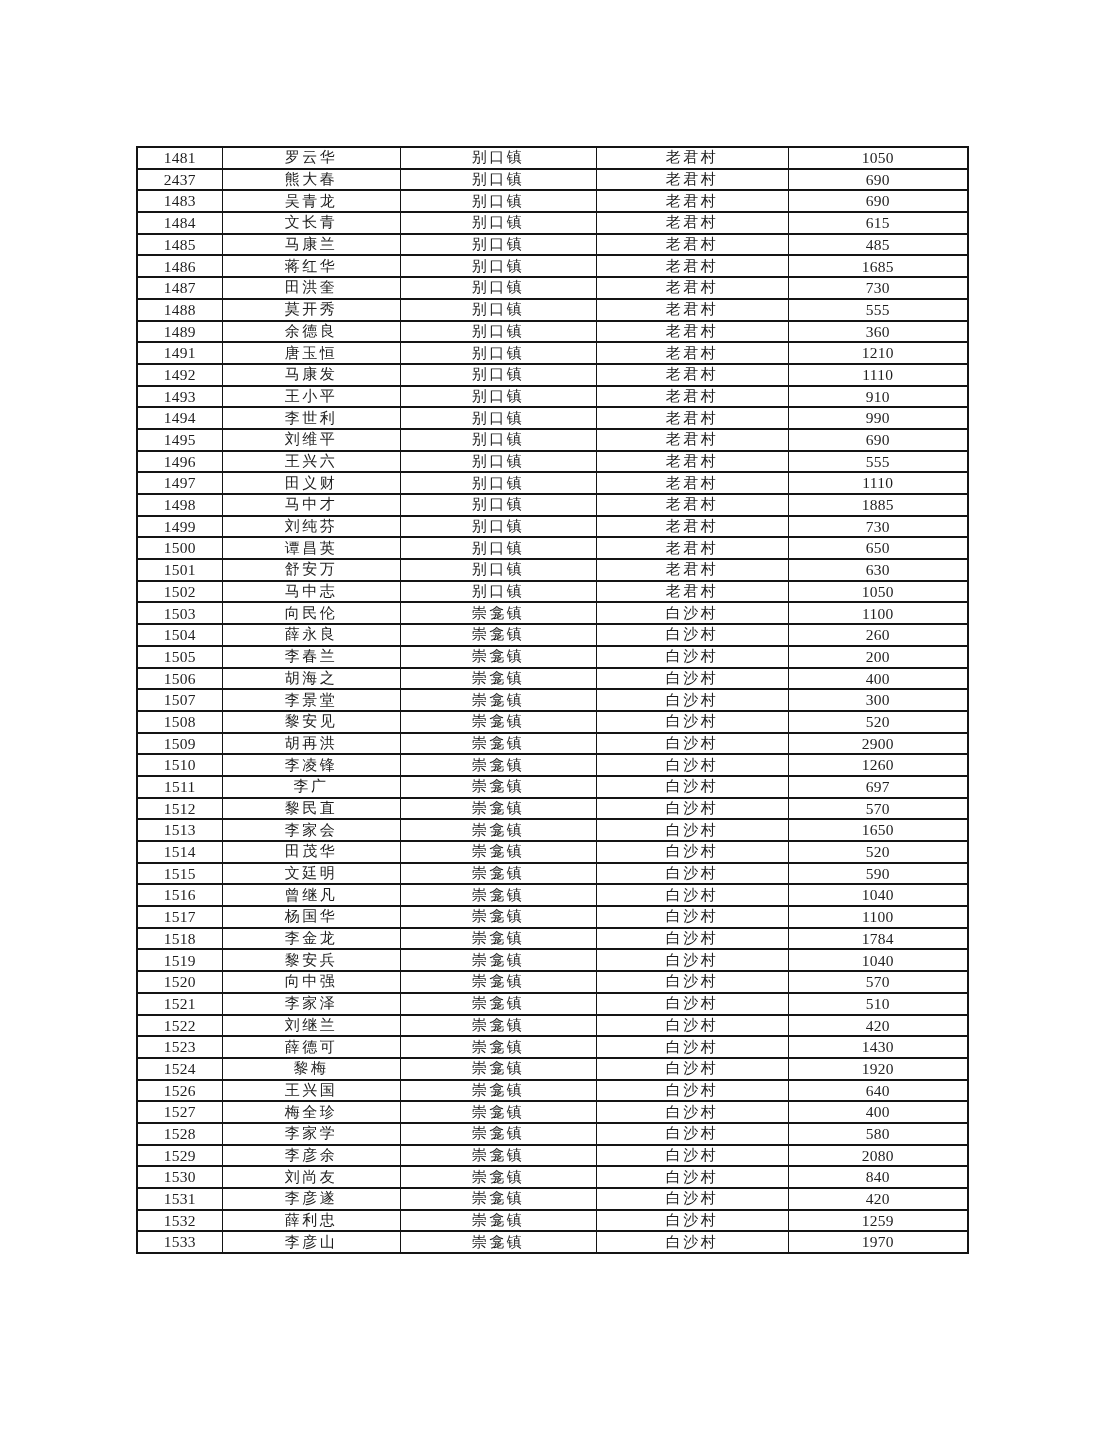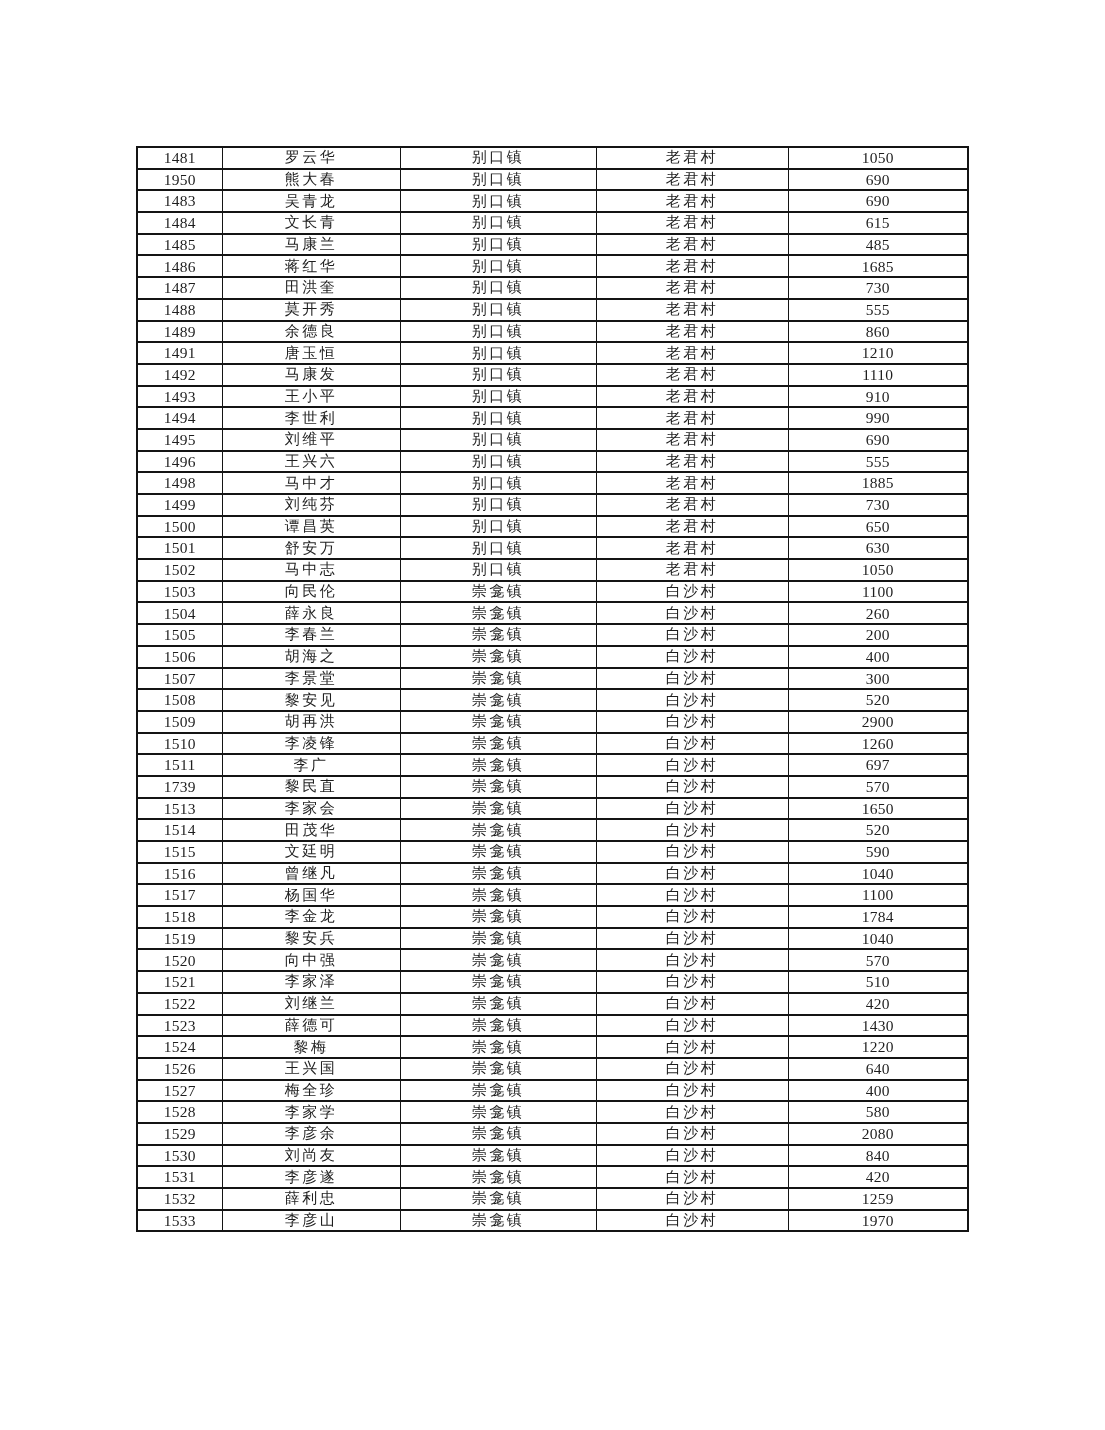--- a/index.html
+++ b/index.html
@@ -73,21 +73,21 @@
       </colgroup>
       <tbody>
           <tr>
             <td class="num">1481</td>
             <td class="cjk">罗云华</td>
             <td class="cjk">别口镇</td>
             <td class="cjk">老君村</td>
             <td class="num">1050</td>
           </tr>
           <tr>
-            <td class="num">1950</td>
+            <td class="num">2437</td>
             <td class="cjk">熊大春</td>
             <td class="cjk">别口镇</td>
             <td class="cjk">老君村</td>
             <td class="num">690</td>
           </tr>
           <tr>
             <td class="num">1483</td>
             <td class="cjk">吴青龙</td>
             <td class="cjk">别口镇</td>
             <td class="cjk">老君村</td>
@@ -126,21 +126,21 @@
             <td class="cjk">莫开秀</td>
             <td class="cjk">别口镇</td>
             <td class="cjk">老君村</td>
             <td class="num">555</td>
           </tr>
           <tr>
             <td class="num">1489</td>
             <td class="cjk">余德良</td>
             <td class="cjk">别口镇</td>
             <td class="cjk">老君村</td>
-            <td class="num">860</td>
+            <td class="num">360</td>
           </tr>
           <tr>
             <td class="num">1491</td>
             <td class="cjk">唐玉恒</td>
             <td class="cjk">别口镇</td>
             <td class="cjk">老君村</td>
             <td class="num">1210</td>
           </tr>
           <tr>
             <td class="num">1492</td>
@@ -171,20 +171,27 @@
             <td class="num">690</td>
           </tr>
           <tr>
             <td class="num">1496</td>
             <td class="cjk">王兴六</td>
             <td class="cjk">别口镇</td>
             <td class="cjk">老君村</td>
             <td class="num">555</td>
           </tr>
           <tr>
+            <td class="num">1497</td>
+            <td class="cjk">田义财</td>
+            <td class="cjk">别口镇</td>
+            <td class="cjk">老君村</td>
+            <td class="num">1110</td>
+          </tr>
+          <tr>
             <td class="num">1498</td>
             <td class="cjk">马中才</td>
             <td class="cjk">别口镇</td>
             <td class="cjk">老君村</td>
             <td class="num">1885</td>
           </tr>
           <tr>
             <td class="num">1499</td>
             <td class="cjk">刘纯芬</td>
             <td class="cjk">别口镇</td>
@@ -269,21 +276,21 @@
             <td class="num">1260</td>
           </tr>
           <tr>
             <td class="num">1511</td>
             <td class="cjk">李广</td>
             <td class="cjk">崇龛镇</td>
             <td class="cjk">白沙村</td>
             <td class="num">697</td>
           </tr>
           <tr>
-            <td class="num">1739</td>
+            <td class="num">1512</td>
             <td class="cjk">黎民直</td>
             <td class="cjk">崇龛镇</td>
             <td class="cjk">白沙村</td>
             <td class="num">570</td>
           </tr>
           <tr>
             <td class="num">1513</td>
             <td class="cjk">李家会</td>
             <td class="cjk">崇龛镇</td>
             <td class="cjk">白沙村</td>
@@ -357,21 +364,21 @@
             <td class="cjk">薛德可</td>
             <td class="cjk">崇龛镇</td>
             <td class="cjk">白沙村</td>
             <td class="num">1430</td>
           </tr>
           <tr>
             <td class="num">1524</td>
             <td class="cjk">黎梅</td>
             <td class="cjk">崇龛镇</td>
             <td class="cjk">白沙村</td>
-            <td class="num">1220</td>
+            <td class="num">1920</td>
           </tr>
           <tr>
             <td class="num">1526</td>
             <td class="cjk">王兴国</td>
             <td class="cjk">崇龛镇</td>
             <td class="cjk">白沙村</td>
             <td class="num">640</td>
           </tr>
           <tr>
             <td class="num">1527</td>

